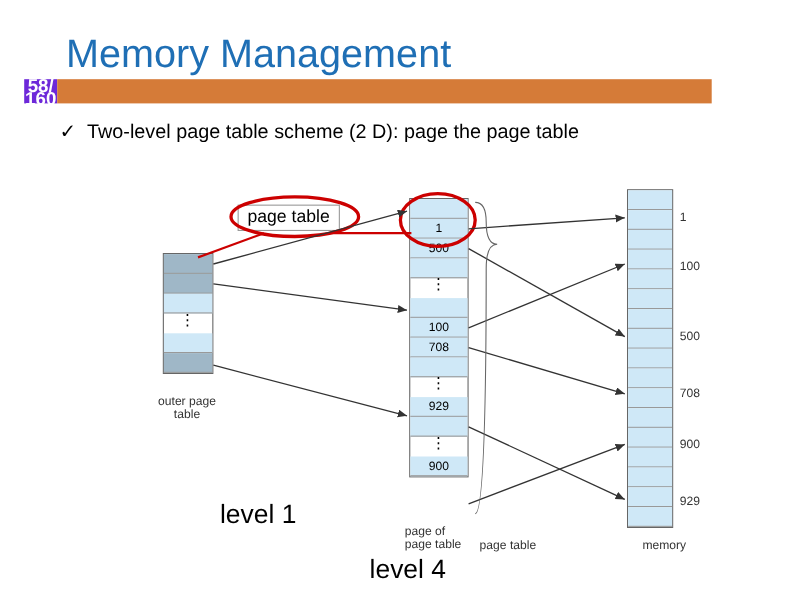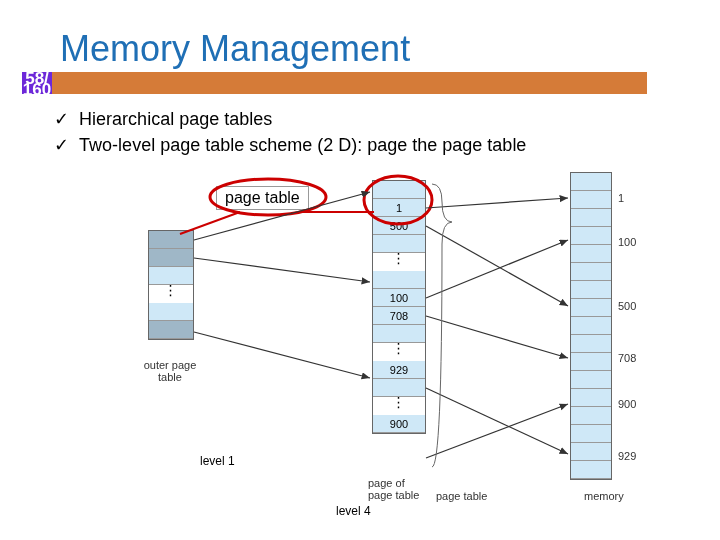--- a/index.html
+++ b/index.html
@@ -11,37 +11,36 @@
   .bullets { position: absolute; left: 54px; top: 108px; font-size: 18px; font-family: Verdana, sans-serif; color: #000; }
   .bullets div { margin-bottom: 4px; }
   .check { font-family: Arial, sans-serif; }
   .diagram { position: absolute; left: 140px; top: 172px; width: 520px; height: 360px; }
   .tbl { position: absolute; border: 1px solid #666; background: #fff; }
   .cell { height: 18px; border-bottom: 1px solid #999; font-size: 11px; text-align: center; line-height: 18px; background: #cfe8f7; }
   .cell.shaded { background: #9fb7c7; }
   .cell.empty { background: #cfe8f7; }
   .dots { height: 18px; text-align: center; font-size: 14px; line-height: 6px; padding-top: 2px; letter-spacing: 1px; }
   .lbl { position: absolute; font-size: 11px; color: #333; }
-  .annotation { position: absolute; font-size: 12px; font-family: Verdana, sans-serif; color: #000; }
+  .annotation { position: absolute; font-size: 24px; font-family: Verdana, sans-serif; color: #000; }
   .box-label { position: absolute; font-size: 16px; font-family: Verdana, sans-serif; background: #fff; padding: 2px 8px; border: 1px solid #999; }
   svg.overlay { position: absolute; left: 0; top: 0; pointer-events: none; }
 </style>
 </head>
 <body>
 
 <div class="title">Memory Management</div>
 
 <div class="badge">
   <div>58/</div>
   <div class="line2">160</div>
 </div>
 <div class="bar"></div>
 
 <div class="bullets">
-  <div><span class="check">✓</span>&nbsp;&nbsp;<span>Hierarchical page tables</span></div>
   <div><span class="check">✓</span>&nbsp;&nbsp;<span>Two-level page table scheme (2 D): page the page table</span></div>
 </div>
 
 <div class="diagram">
 
   <div class="tbl" style="left:8px; top:58px; width:46px;">
     <div class="cell shaded"></div>
     <div class="cell shaded"></div>
     <div class="cell empty"></div>
     <div class="dots">⋮</div>

